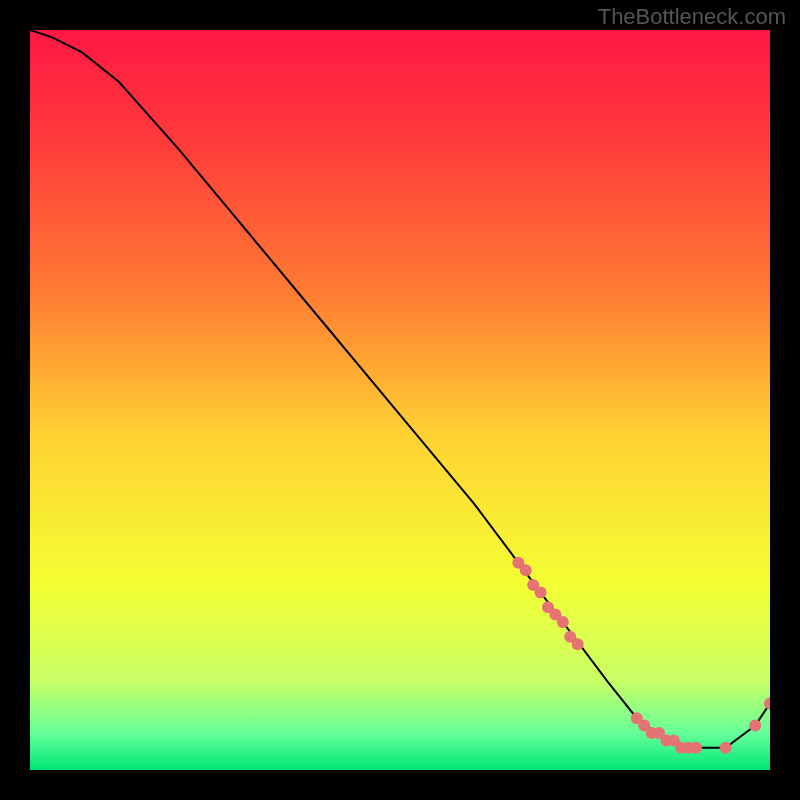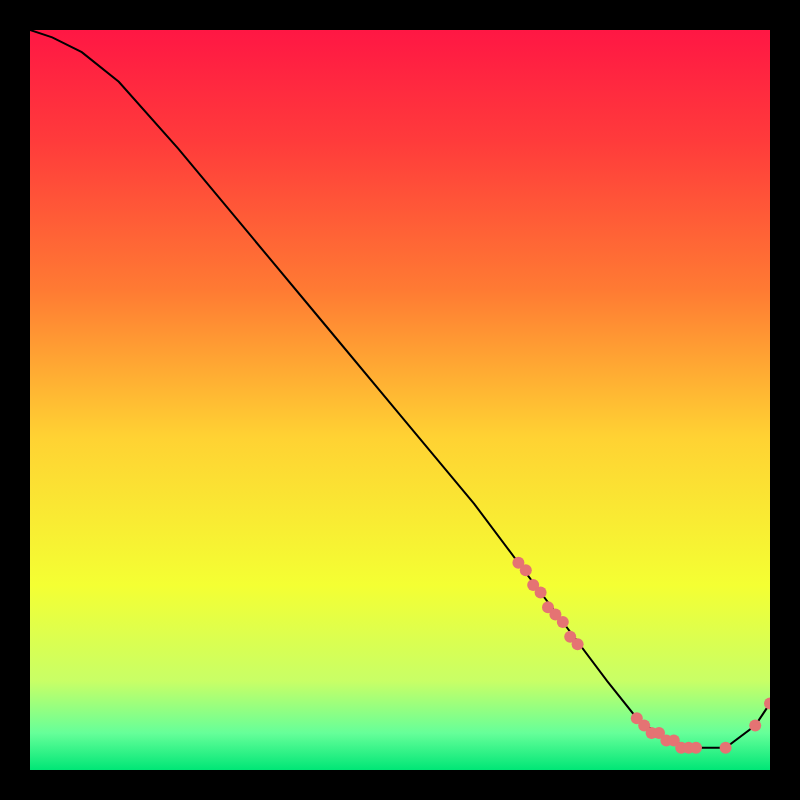--- a/index.html
+++ b/index.html
@@ -30,20 +30,21 @@
     left: 30px;
     top: 30px;
     width: 740px;
     height: 740px;
   }
 </style>
 </head>
 <body>
 
 <div class="container">
+  <div class="watermark">TheBottleneck.com</div>
   <svg class="plot-area" viewBox="0 0 740 740">
     <defs>
       <linearGradient id="bg-grad" x1="0" y1="0" x2="0" y2="1">
           <stop offset="0%" stop-color="#ff1744"></stop>
           <stop offset="15%" stop-color="#ff3b3b"></stop>
           <stop offset="35%" stop-color="#ff7a33"></stop>
           <stop offset="55.00000000000001%" stop-color="#ffd233"></stop>
           <stop offset="75%" stop-color="#f4ff33"></stop>
           <stop offset="88%" stop-color="#c8ff66"></stop>
           <stop offset="95%" stop-color="#66ff99"></stop>

